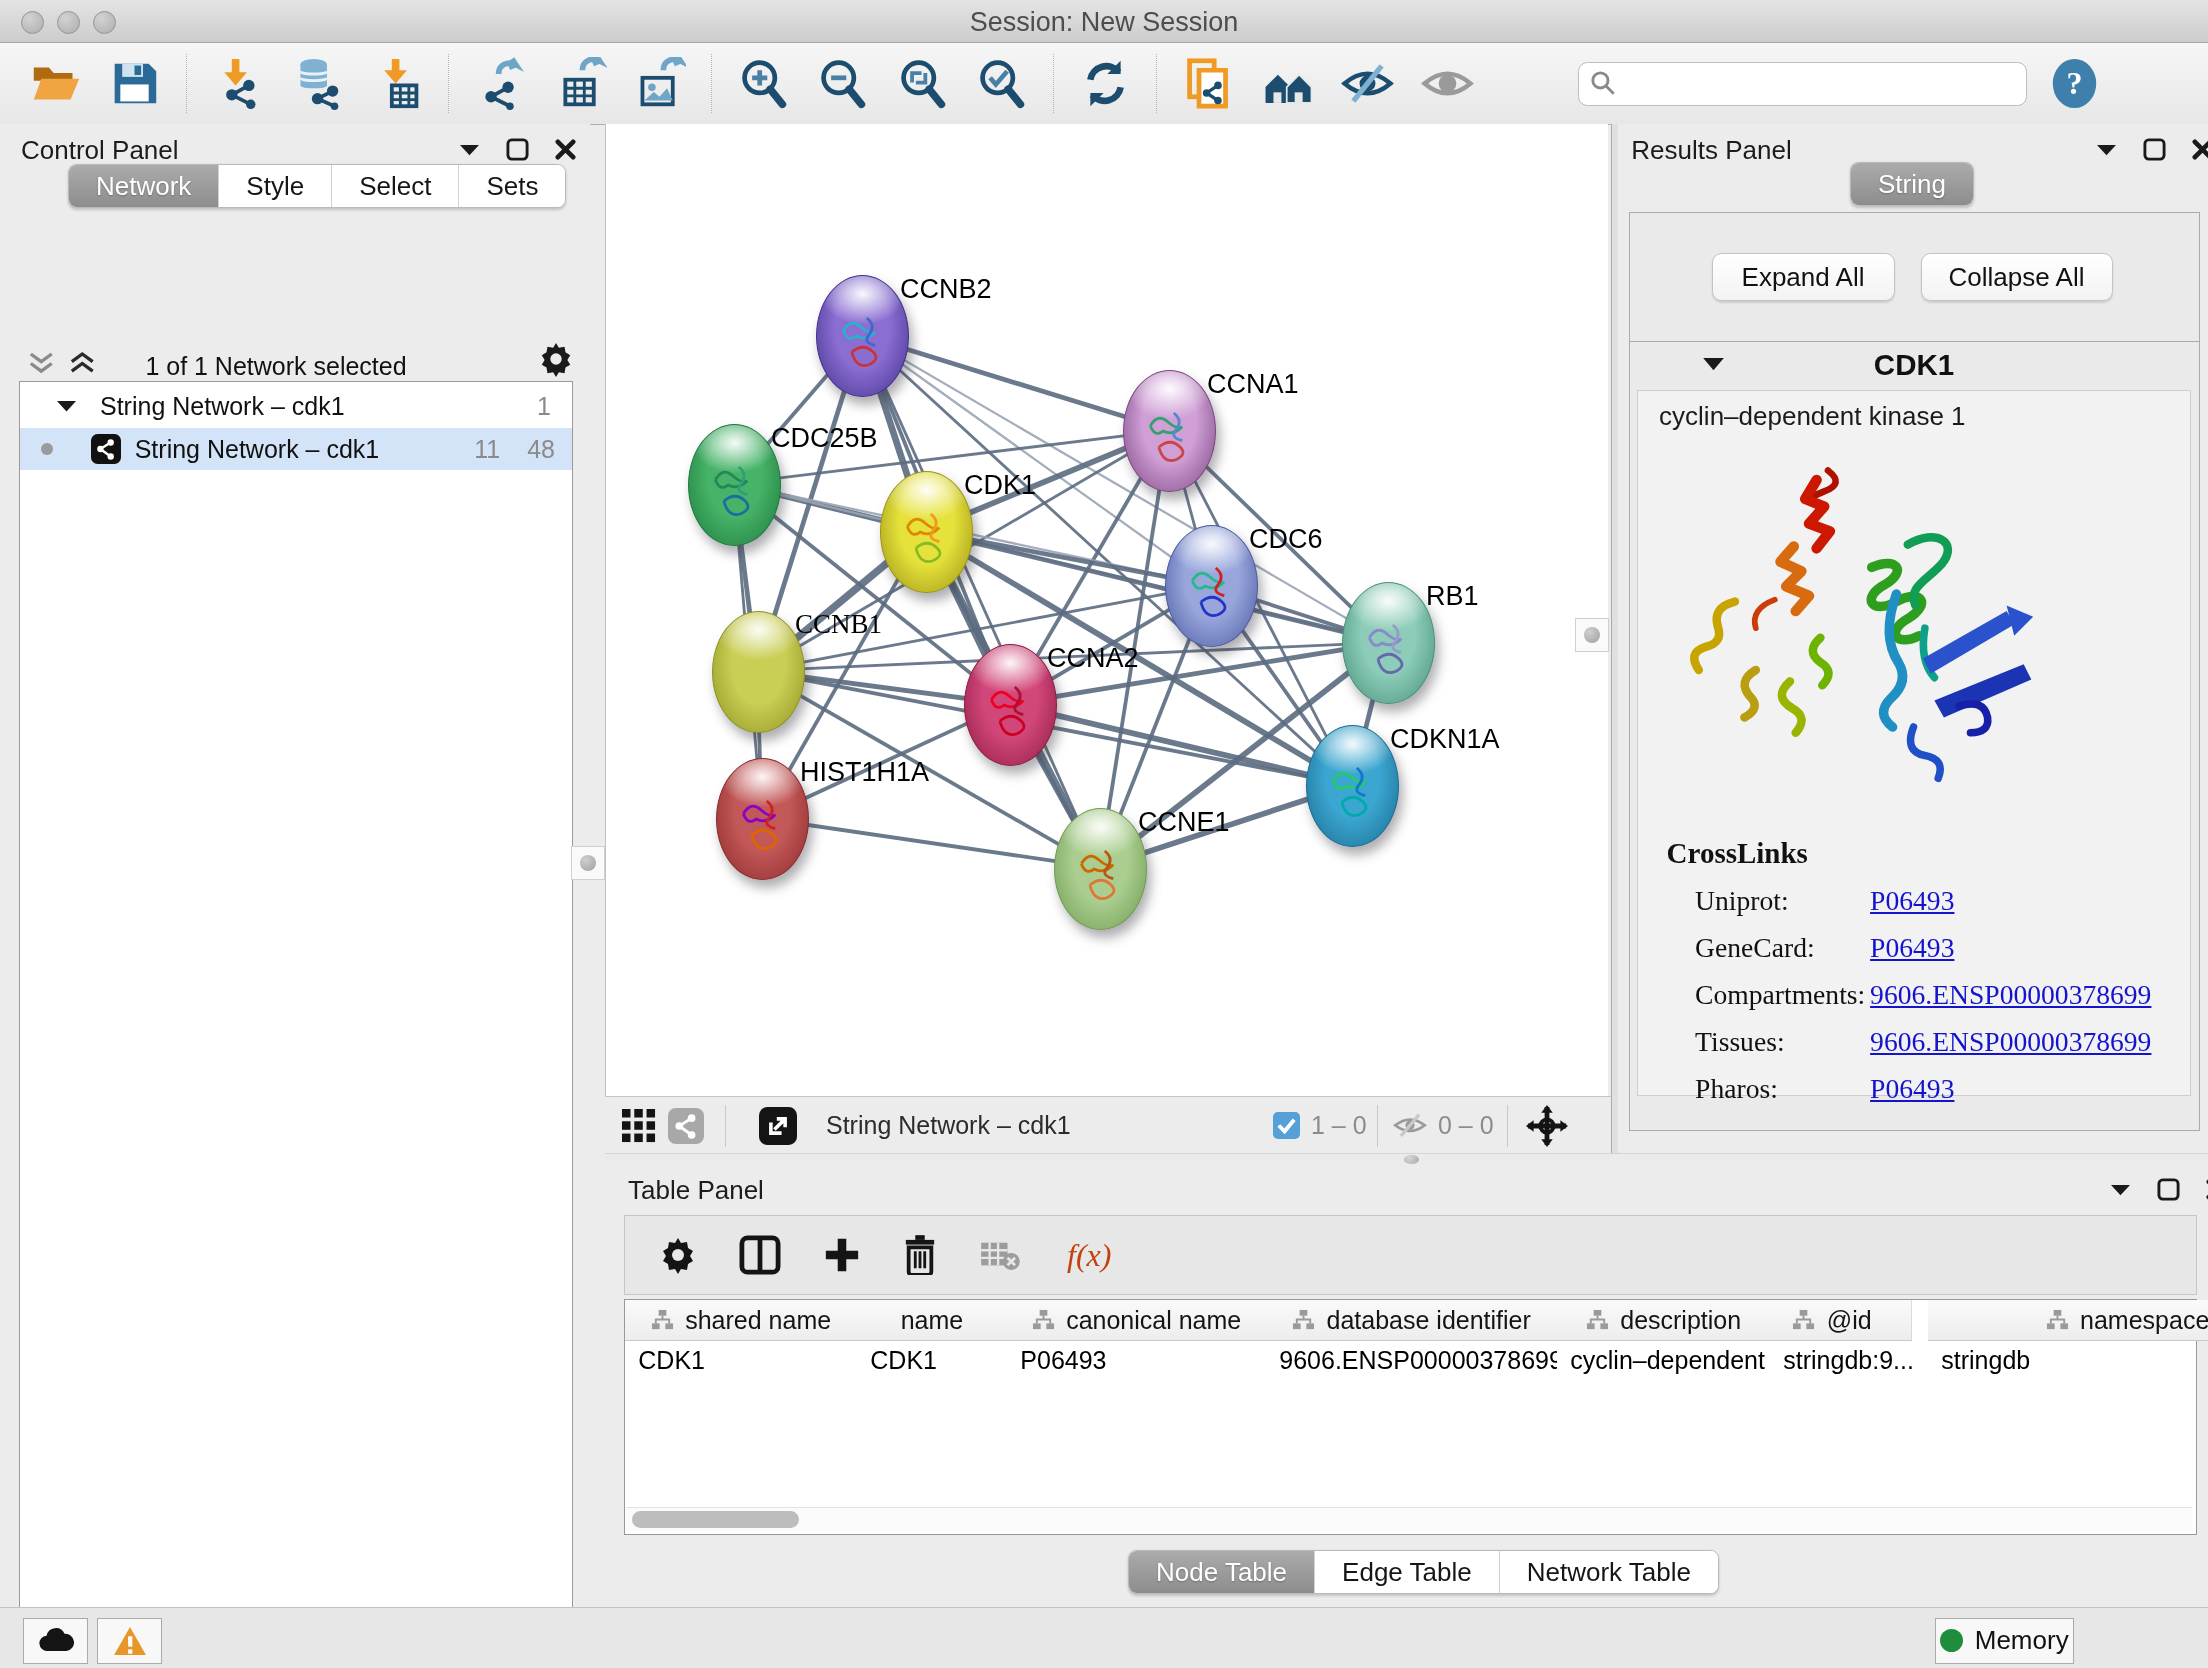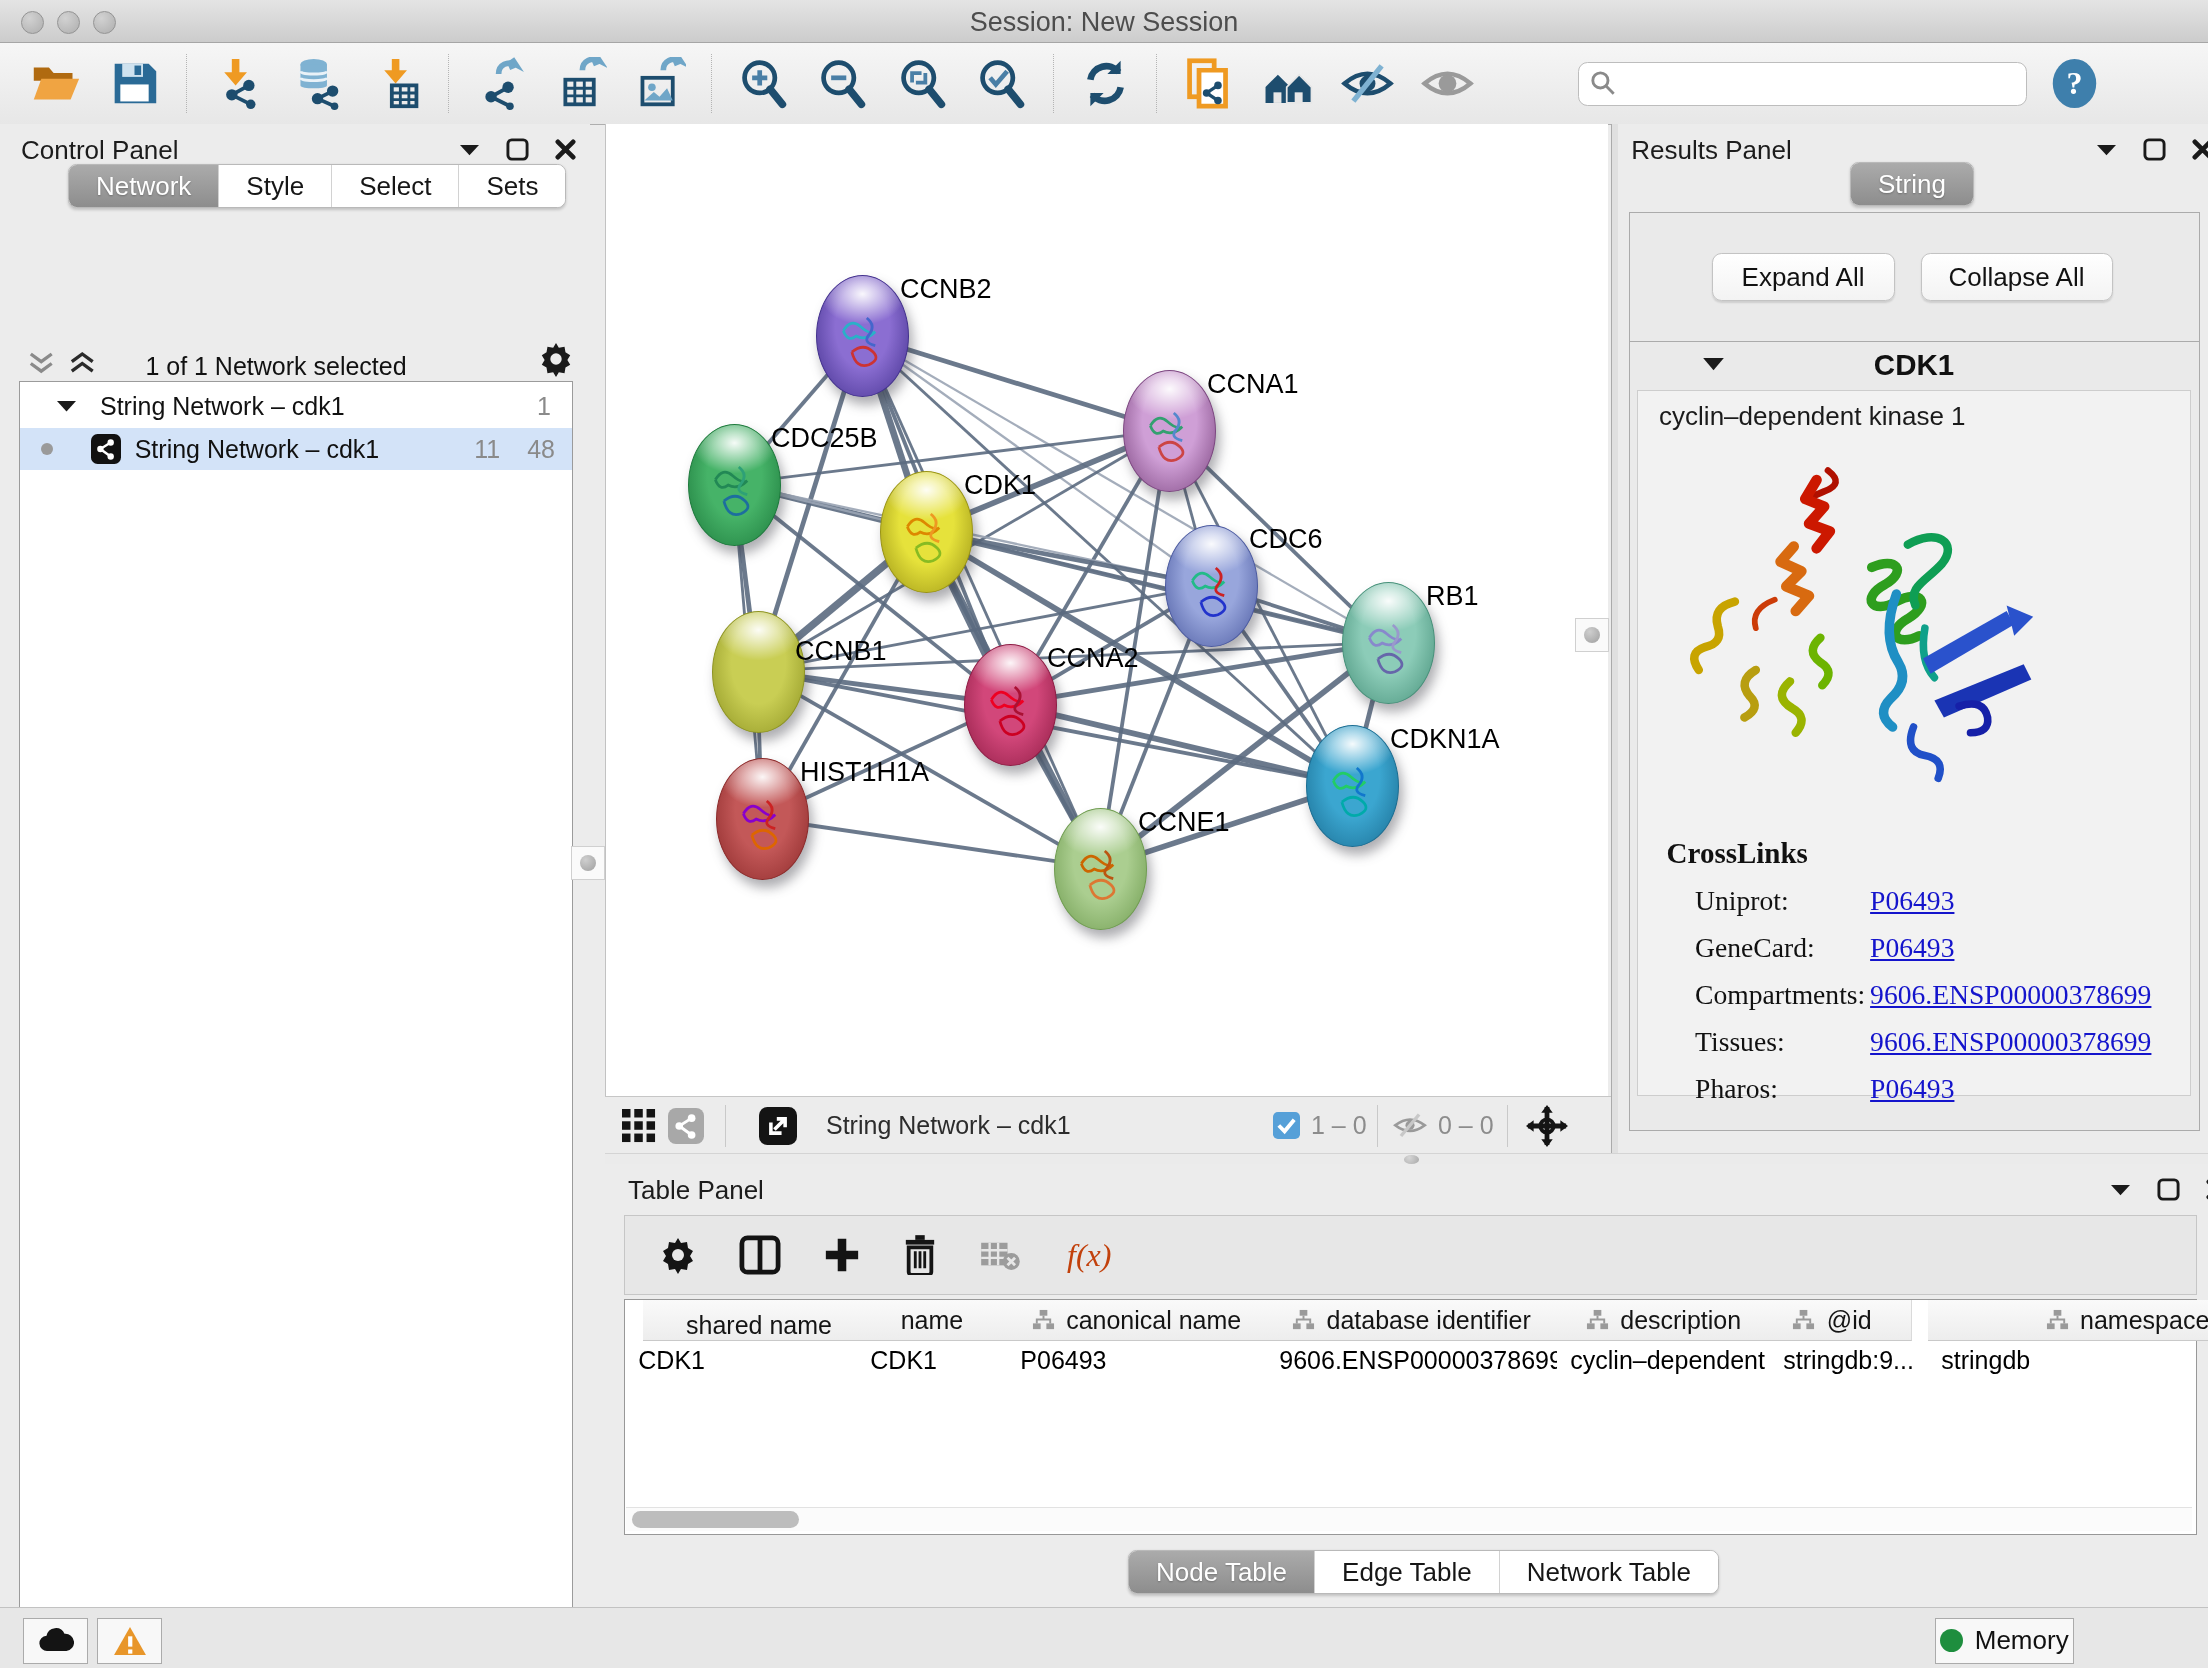--- a/index.html
+++ b/index.html
@@ -433,21 +433,21 @@
       <div class="nlabel" style="left: 643px; top: 400px;">CDC6</div>
       <div class="nnode" style="left: 736px; top: 458px; background: radial-gradient(62% 34% at 50% 15%, rgba(255, 255, 255, 0.95), rgba(255, 255, 255, 0) 75%), radial-gradient(at 50% 42%, rgb(140, 204, 184) 42%, rgb(71, 145, 122) 98%); border: 1.9px solid rgb(71, 145, 122);">
         <svg width="61" height="68" viewBox="0 0 56 64">
           <path d="M10,28 q7,-12 16,-4 t14,5 q-9,9 -18,4 q-8,6 -12,-5" stroke="#8888cc" stroke-width="2.6" fill="none"></path>
           <path d="M18,48 q11,-9 20,0 q7,7 -4,12 q-12,4 -16,-12" stroke="#6666aa" stroke-width="2.6" fill="none"></path>
           <path d="M32,16 q9,7 2,16 q-6,7 6,10" stroke="#9999cc" stroke-width="2.6" fill="none"></path>
         </svg>
       </div>
       <div class="nlabel" style="left: 820px; top: 457px;">RB1</div>
       <div class="nnode" style="left: 106px; top: 487px; background: radial-gradient(62% 34% at 50% 15%, rgba(255, 255, 255, 0.95), rgba(255, 255, 255, 0) 75%), radial-gradient(at 50% 42%, rgb(201, 206, 84) 42%, rgb(142, 148, 34) 98%); border: 1.9px solid rgb(142, 148, 34);"></div>
-      <div class="nlabel" style="left: 189px; top: 512px;">CCNB1</div>
+      <div class="nlabel" style="left: 189px; top: 485px; font-family: Liberation Serif, serif;">CCNB1</div>
       <div class="nnode" style="left: 358px; top: 520px; background: radial-gradient(62% 34% at 50% 15%, rgba(255, 255, 255, 0.95), rgba(255, 255, 255, 0) 75%), radial-gradient(at 50% 42%, rgb(210, 71, 122) 42%, rgb(142, 28, 68) 98%); border: 1.9px solid rgb(142, 28, 68);">
         <svg width="61" height="68" viewBox="0 0 56 64">
           <path d="M10,28 q7,-12 16,-4 t14,5 q-9,9 -18,4 q-8,6 -12,-5" stroke="#ee0022" stroke-width="2.6" fill="none"></path>
           <path d="M18,48 q11,-9 20,0 q7,7 -4,12 q-12,4 -16,-12" stroke="#cc0022" stroke-width="2.6" fill="none"></path>
           <path d="M32,16 q9,7 2,16 q-6,7 6,10" stroke="#aa1133" stroke-width="2.6" fill="none"></path>
         </svg>
       </div>
       <div class="nlabel" style="left: 441px; top: 519px;">CCNA2</div>
       <div class="nnode" style="left: 700px; top: 601px; background: radial-gradient(62% 34% at 50% 15%, rgba(255, 255, 255, 0.95), rgba(255, 255, 255, 0) 75%), radial-gradient(at 50% 42%, rgb(59, 166, 208) 42%, rgb(26, 109, 146) 98%); border: 1.9px solid rgb(26, 109, 146);">
         <svg width="61" height="68" viewBox="0 0 56 64">
@@ -680,21 +680,21 @@
             <path d="M2 12 h28 M2 20 h28 M11 4 v24 M20 4 v24" stroke="#e7e7e7" stroke-width="2.5"></path>
             <circle cx="34" cy="24" r="9" fill="#9c9c9c"></circle>
             <path d="M30 20 l8 8 M38 20 l-8 8" stroke="#e7e7e7" stroke-width="3"></path>
           </svg>
         </span>
       <span id="fx-label">f(x)</span>
     </div>
 
     <div id="tp-table">
       <div id="tp-header-row">
-          <div class="th-cell" style="left: 18px; width: 232px; flex-direction: column;">
+          <div class="th-cell" style="left: 0px; width: 232px;">
             <svg width="23" height="23" viewBox="0 0 24 24">
               <rect x="8" y="1" width="8" height="6" fill="#9a9a9a"></rect>
               <rect x="1" y="15" width="8" height="6" fill="#9a9a9a"></rect>
               <rect x="15" y="15" width="8" height="6" fill="#9a9a9a"></rect>
               <path d="M12 7 v4 M12 11 H5 v4 M12 11 h7 v4" stroke="#9a9a9a" stroke-width="2" fill="none"></path>
             </svg>
             <span>shared name</span>
           </div>
           <div class="th-cell" style="left: 232px; width: 150px;">
             <span>name</span>

